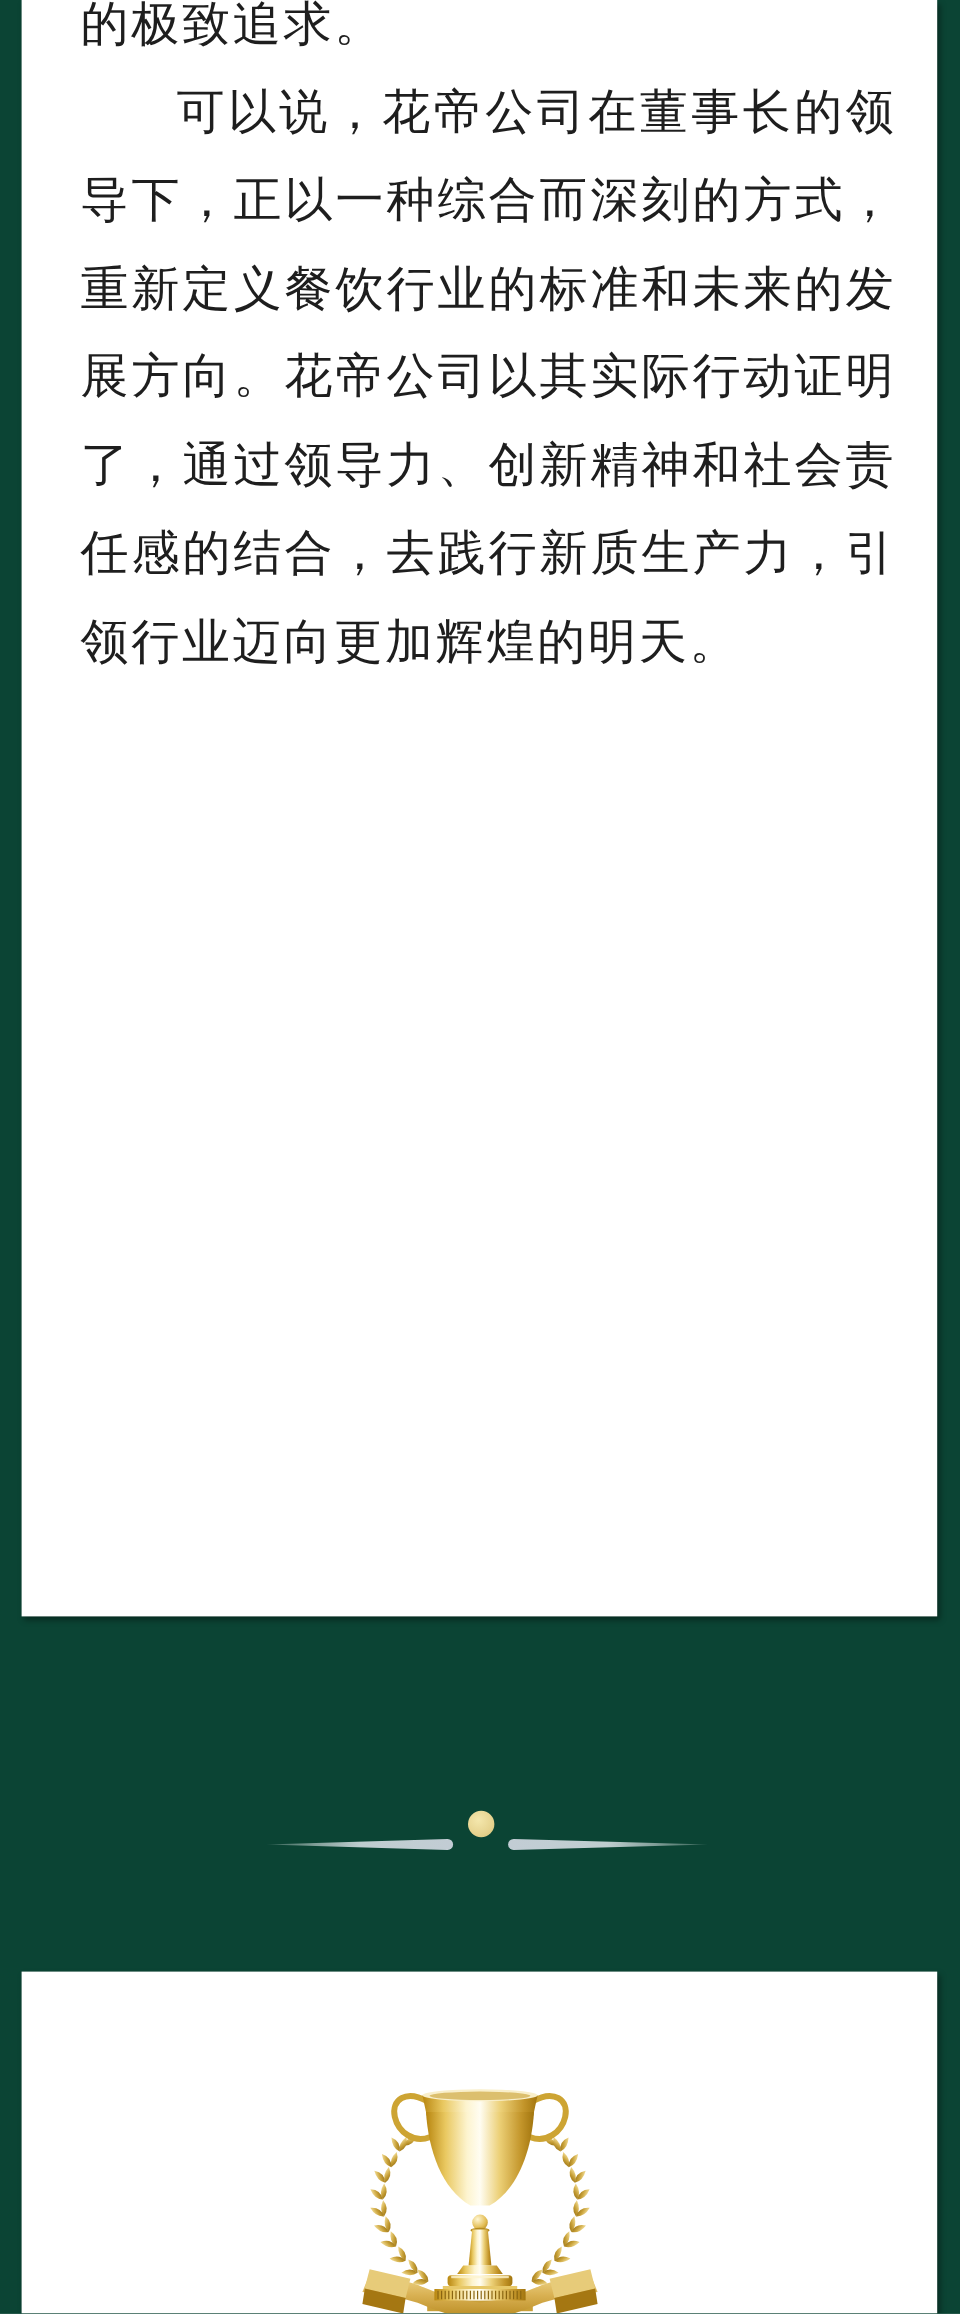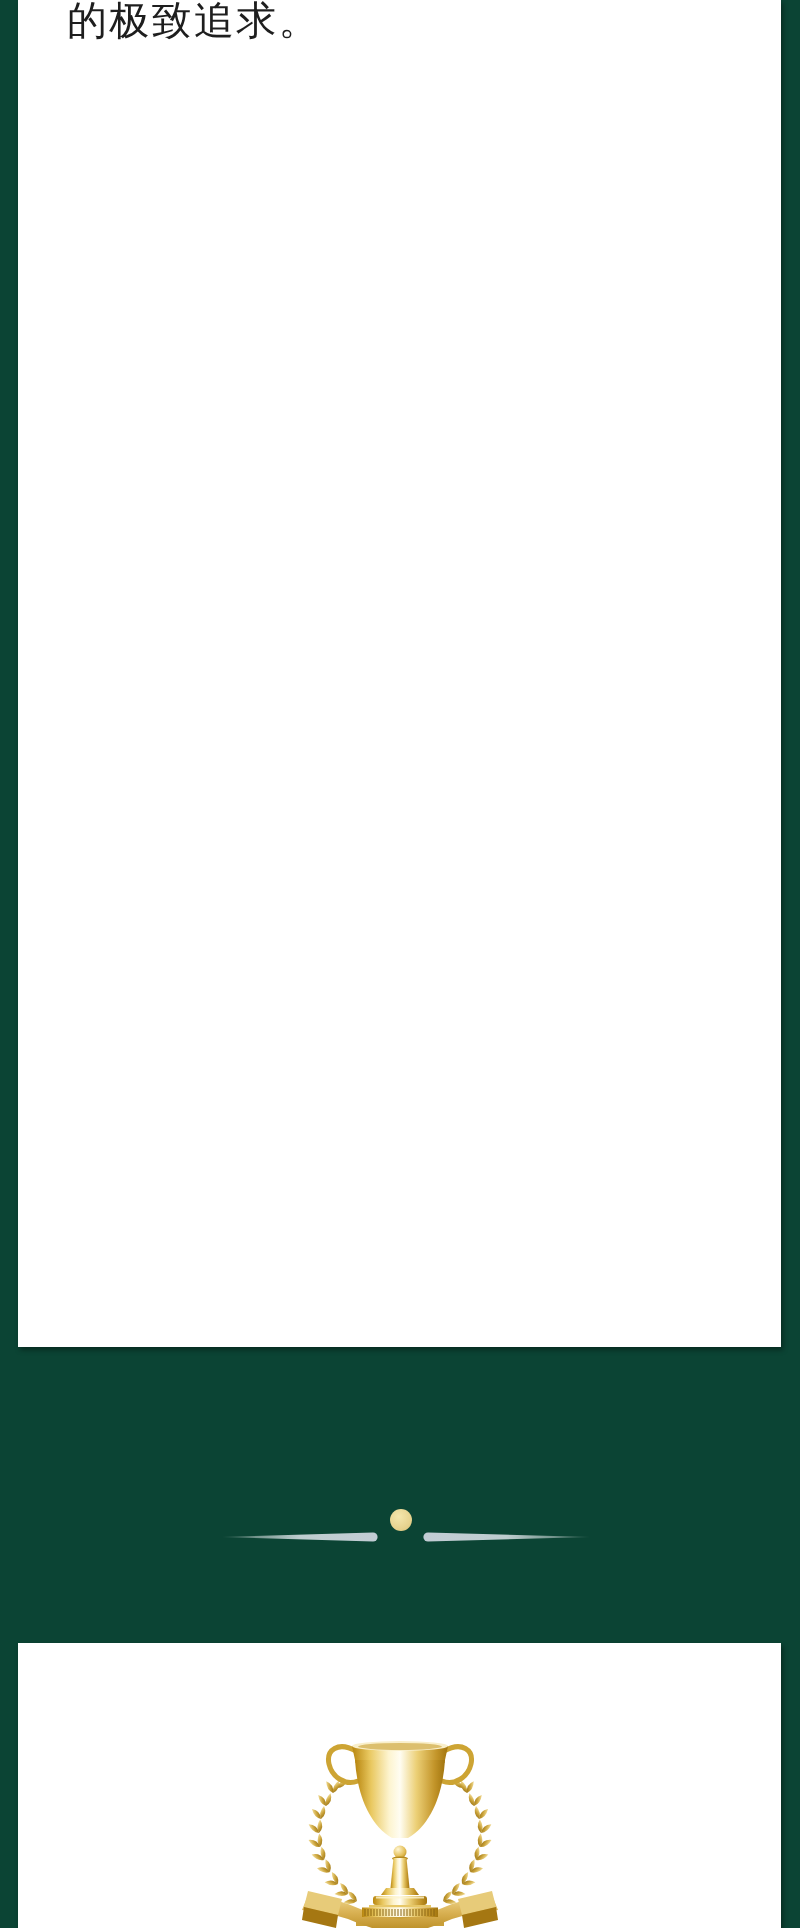--- a/index.html
+++ b/index.html
@@ -18,20 +18,21 @@
   .trophy{display:block;margin:95px auto 0 auto;}
 </style>
 </head>
 <body>
 
 <div class="page">
 
   <section class="card card-text">
     <div class="article">
       <p class="cont">的极致追求。</p>
+      <p>可以说，花帝公司在董事长的领导下，正以一种综合而深刻的方式，重新定义餐饮行业的标准和未来的发展方向。花帝公司以其实际行动证明了，通过领导力、创新精神和社会责任感的结合，去践行新质生产力，引领行业迈向更加辉煌的明天。</p>
     </div>
   </section>
 
   <svg class="divider" viewBox="0 0 390 46" width="390" height="46" xmlns="http://www.w3.org/2000/svg">
     <defs>
       <linearGradient id="gradL" gradientUnits="userSpaceOnUse" x1="17" y1="34" x2="172" y2="34">
         <stop offset="0" stop-color="#ffffff" stop-opacity="0.15"></stop>
         <stop offset="0.5" stop-color="#dde5ea" stop-opacity="0.85"></stop>
         <stop offset="1" stop-color="#c2ccd4"></stop>
       </linearGradient>

